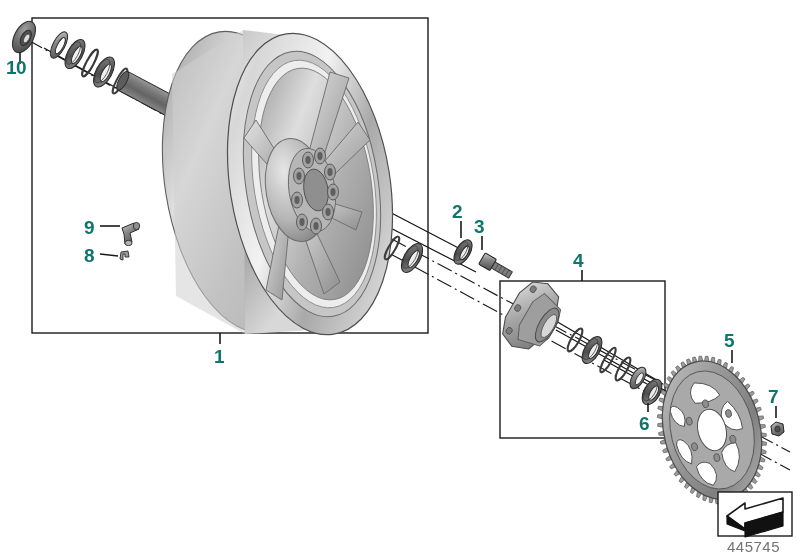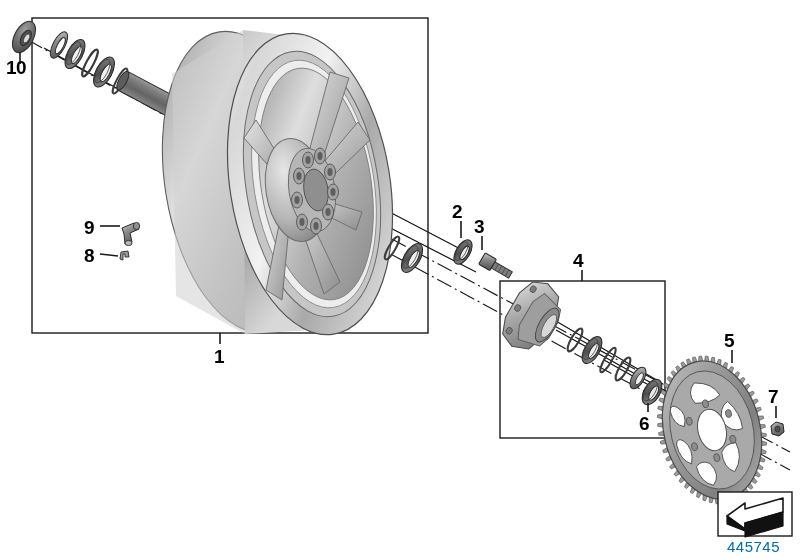--- a/index.html
+++ b/index.html
@@ -1,23 +1,23 @@
 <!DOCTYPE html>
 <html><head>
 <meta charset="utf-8">
 <style>
   html,body{margin:0;padding:0;background:#ffffff;}
   body{width:800px;height:560px;position:relative;overflow:hidden;
        font-family:"Liberation Sans",sans-serif;}
   #stage{position:absolute;left:0;top:0;width:800px;height:560px;}
   .lbl{position:absolute;font-family:"Liberation Sans",sans-serif;
-       font-weight:bold;font-size:19px;color:#000000;line-height:1;
+       font-weight:bold;font-size:19px;color:#0f766e;line-height:1;
        letter-spacing:-0.5px;}
   .docnum{position:absolute;font-family:"Liberation Sans",sans-serif;
-       font-size:15px;color:#0369a1;letter-spacing:0.5px;}
+       font-size:15px;color:#737373;letter-spacing:0.5px;}
   svg{display:block;}
 </style>
 </head>
 <body>
 
 <div id="stage">
 
 <svg width="800" height="560" viewBox="0 0 800 560">
   <defs>
 

